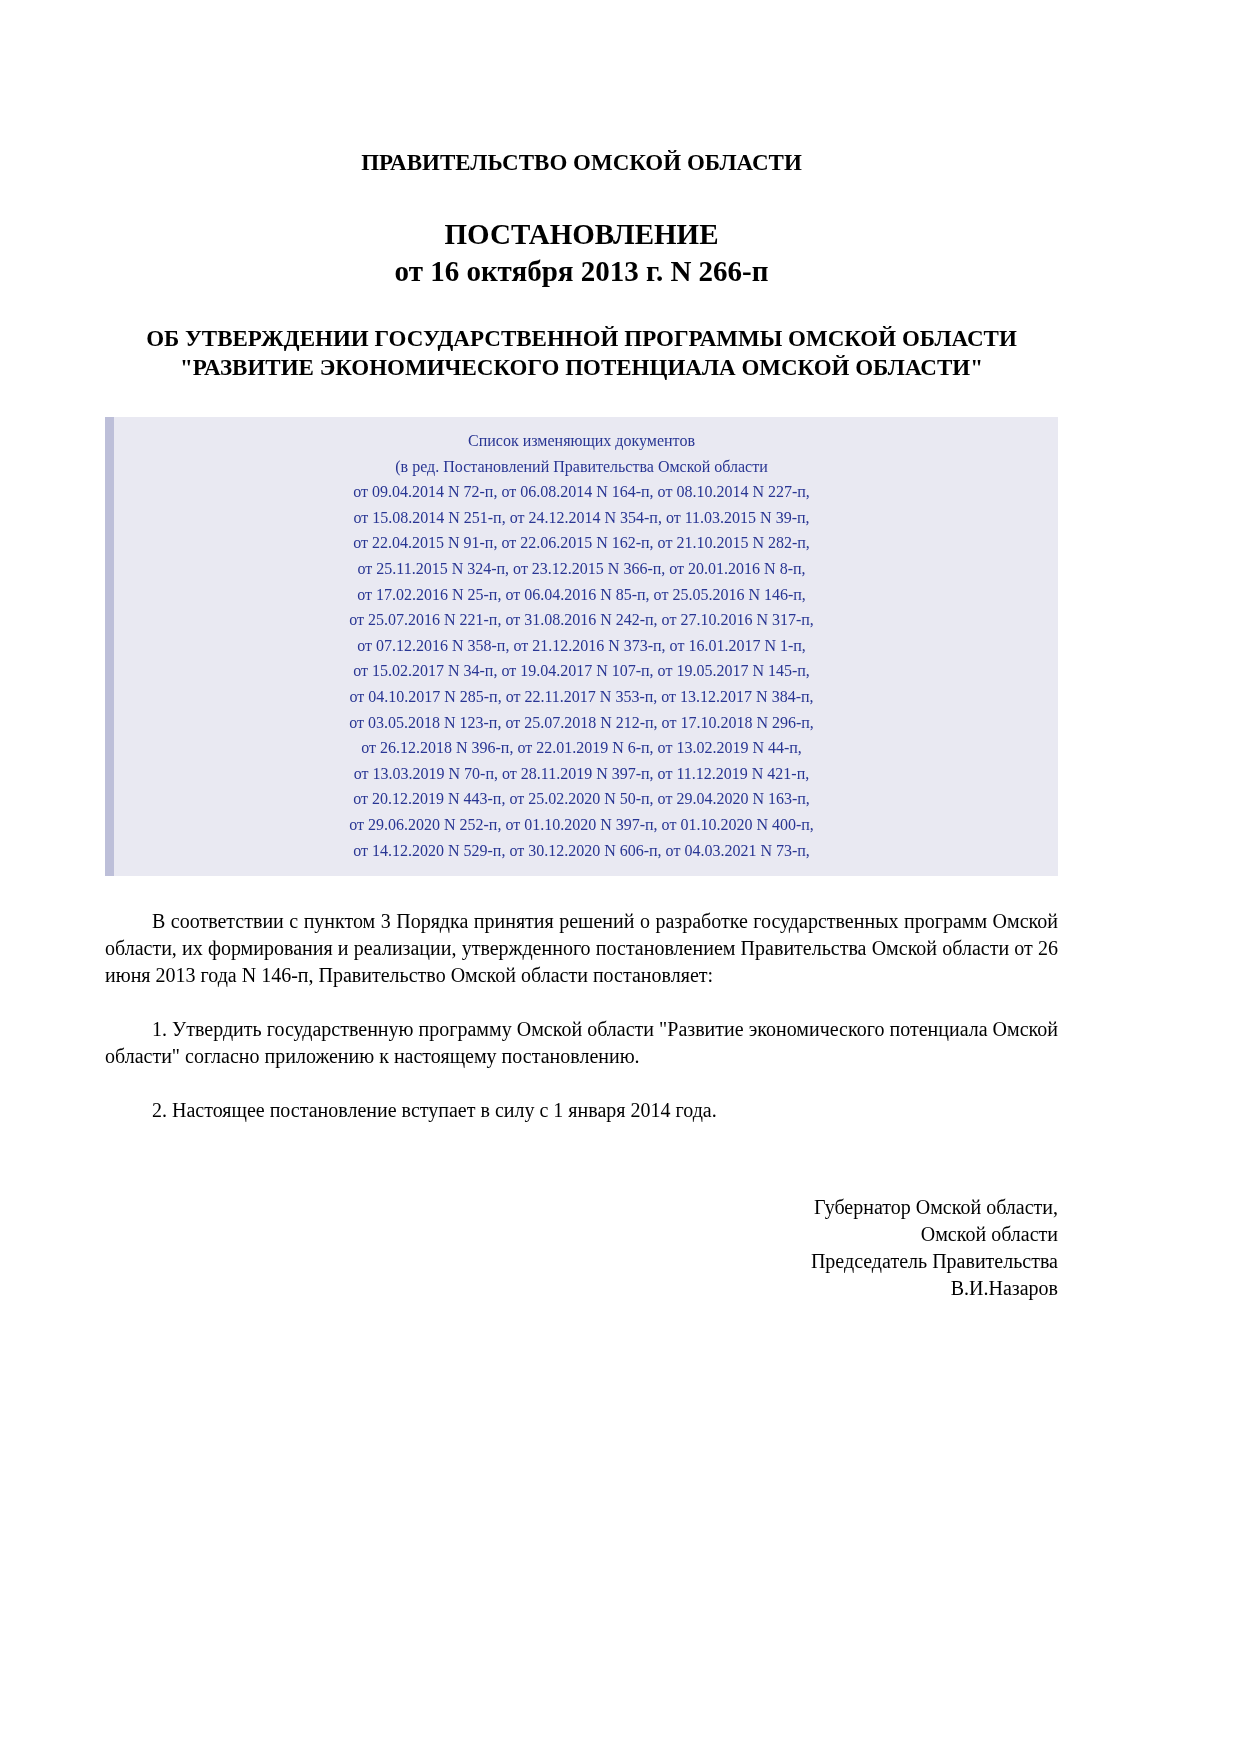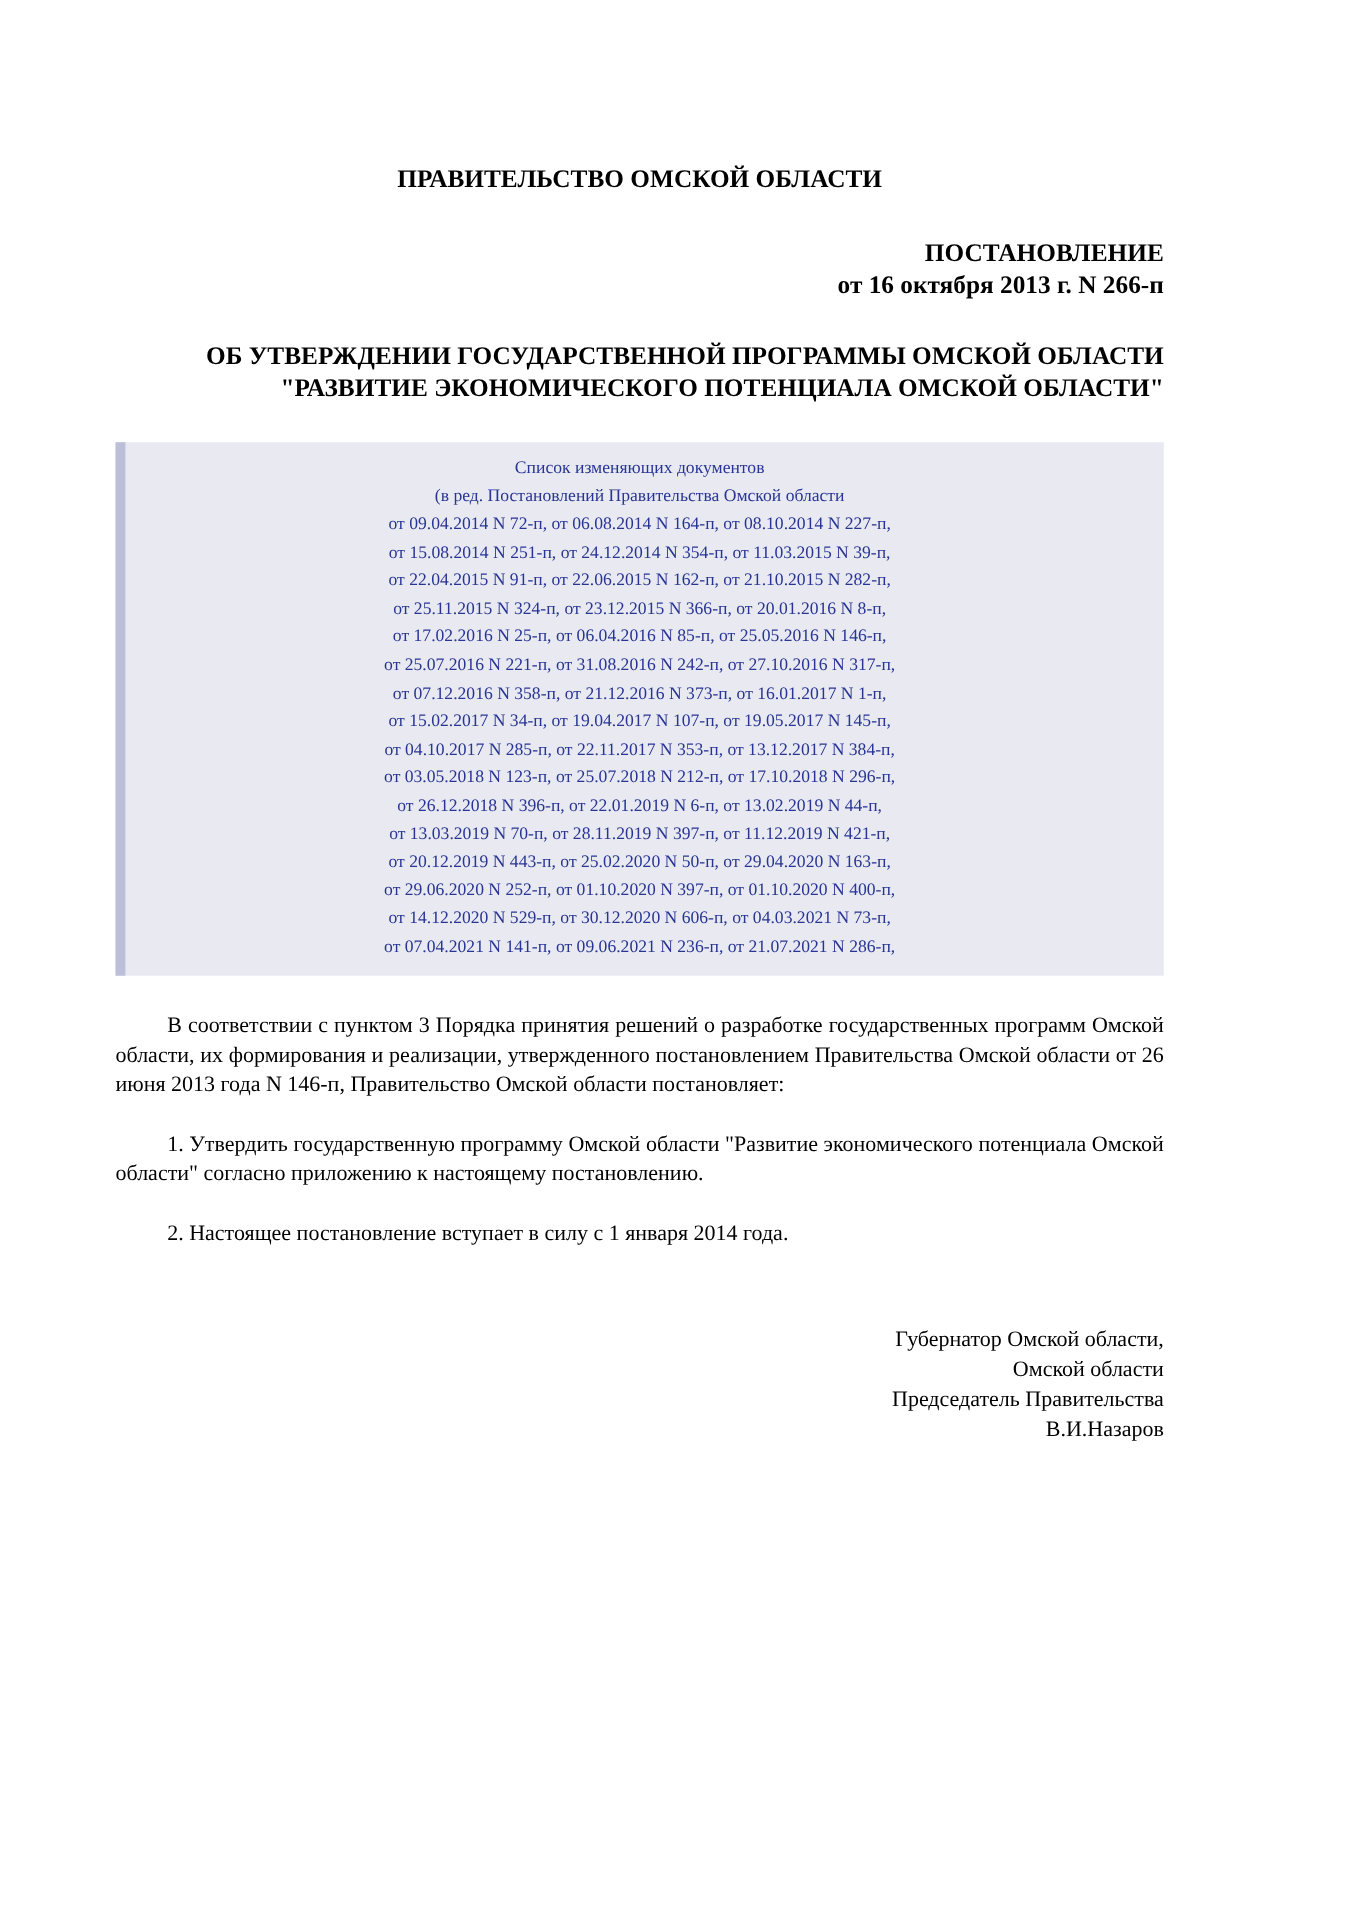--- a/index.html
+++ b/index.html
@@ -22,28 +22,28 @@
   .content {
     width: 953px;
   }
   .org-title {
     font-size: 23px;
     font-weight: bold;
     text-align: center;
     margin: 0 0 40px 0;
   }
   .doctype-block {
-    text-align: right;
-    font-size: 23px;
+    text-align: center;
+    font-size: 29px;
     font-weight: bold;
     line-height: 1.26;
     margin: 0 0 36px 0;
   }
   .subject-block {
-    text-align: right;
+    text-align: center;
     font-size: 23px;
     font-weight: bold;
     line-height: 1.26;
     margin: 0 0 34px 0;
   }
   .amendments-box {
     background: var(--box-bg, #e9e9f2);
     border-left: 9px solid var(--box-border, #bdbfd9);
     padding: 11px 30px 13px 21px;
     text-align: center;
@@ -98,21 +98,20 @@
           <div>от 25.07.2016 N 221-п, от 31.08.2016 N 242-п, от 27.10.2016 N 317-п,</div>
           <div>от 07.12.2016 N 358-п, от 21.12.2016 N 373-п, от 16.01.2017 N 1-п,</div>
           <div>от 15.02.2017 N 34-п, от 19.04.2017 N 107-п, от 19.05.2017 N 145-п,</div>
           <div>от 04.10.2017 N 285-п, от 22.11.2017 N 353-п, от 13.12.2017 N 384-п,</div>
           <div>от 03.05.2018 N 123-п, от 25.07.2018 N 212-п, от 17.10.2018 N 296-п,</div>
           <div>от 26.12.2018 N 396-п, от 22.01.2019 N 6-п, от 13.02.2019 N 44-п,</div>
           <div>от 13.03.2019 N 70-п, от 28.11.2019 N 397-п, от 11.12.2019 N 421-п,</div>
           <div>от 20.12.2019 N 443-п, от 25.02.2020 N 50-п, от 29.04.2020 N 163-п,</div>
           <div>от 29.06.2020 N 252-п, от 01.10.2020 N 397-п, от 01.10.2020 N 400-п,</div>
           <div>от 14.12.2020 N 529-п, от 30.12.2020 N 606-п, от 04.03.2021 N 73-п,</div>
-          <div>от 07.04.2021 N 141-п, от 09.06.2021 N 236-п, от 21.07.2021 N 286-п,</div>
         </div>
     </div>
 
     <p class="body-par justify">В соответствии с пунктом 3 Порядка принятия решений о разработке государственных программ Омской области, их формирования и реализации, утвержденного постановлением Правительства Омской области от 26 июня 2013 года N 146-п, Правительство Омской области постановляет:</p>
 
     <p class="body-par justify">1. Утвердить государственную программу Омской области "Развитие экономического потенциала Омской области" согласно приложению к настоящему постановлению.</p>
 
     <p class="body-par">2. Настоящее постановление вступает в силу с 1 января 2014 года.</p>
 
     <div class="signature-block">

